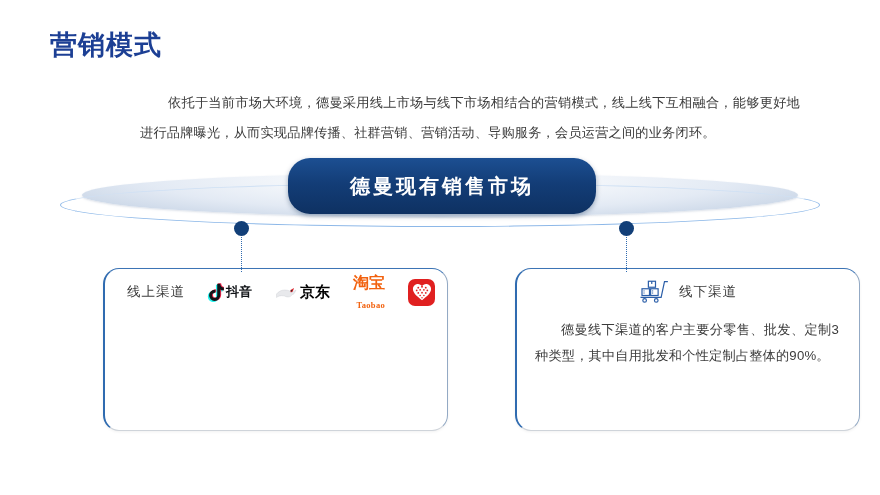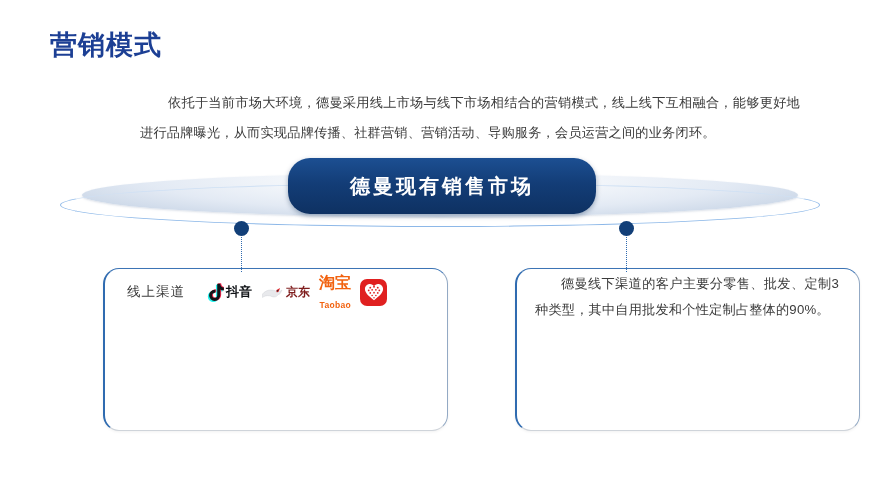--- a/index.html
+++ b/index.html
@@ -162,37 +162,38 @@
   .channel-label {
     font-size: 13.5px;
     color: #3b3b3b;
     letter-spacing: 1px;
     white-space: nowrap;
   }
 
   .logo-row {
     display: flex;
     align-items: center;
-    gap: 9px;
+    gap: 23px;
     margin-left: 22px;
+    font-family: Liberation Serif, serif;
   }
 
   
   .logo-douyin { display: flex; align-items: center; gap: 2px; }
   .logo-douyin .mark { width: 17px; height: 19px; display: block; }
   .logo-douyin .txt {
     font-size: 13px; font-weight: bold; color: #111418;
     letter-spacing: 0px; white-space: nowrap;
   }
 
   
   .logo-jd { display: flex; align-items: center; gap: 3px; }
   .logo-jd .mark { width: 22px; height: 17px; display: block; }
   .logo-jd .txt {
-    font-size: 12px; font-weight: bold; color: #7f1d1d;
+    font-size: 15px; font-weight: bold; color: #000000;
     letter-spacing: 0px; white-space: nowrap;
   }
 
   
   .logo-taobao { display: flex; flex-direction: column; align-items: flex-end; line-height: 1; }
   .logo-taobao .cn {
     font-size: 16px; font-weight: bold; color: #f2620f;
     letter-spacing: 0px; white-space: nowrap;
   }
   .logo-taobao .en {
@@ -303,17 +304,39 @@
             </g>
           </svg>
         </span>
 
       </div>
     </div>
 
   </div>
 
   <div class="card" id="card-offline">
+    <div class="card-header">
+      <span class="truck-icon">
+        <svg viewBox="0 0 40 34" xmlns="http://www.w3.org/2000/svg">
+          <g fill="none" stroke="#2b5ea8" stroke-width="1.6">
+            <rect x="12.5" y="3" width="9.5" height="8"></rect>
+            <rect x="4" y="13" width="10" height="9"></rect>
+            <rect x="15.5" y="13" width="10" height="9"></rect>
+            <path d="M2 24.5h27.5L34 3.5h4.5"></path>
+            <circle cx="7.5" cy="28.5" r="2.4"></circle>
+            <circle cx="23" cy="28.5" r="2.4"></circle>
+          </g>
+          <g fill="#2b5ea8">
+            <rect x="16.2" y="3" width="1.6" height="3.6"></rect>
+            <rect x="6" y="15.2" width="1.4" height="1.4"></rect>
+            <rect x="6" y="18" width="1.4" height="1.4"></rect>
+            <rect x="17.5" y="15.2" width="1.4" height="1.4"></rect>
+            <rect x="17.5" y="18" width="1.4" height="1.4"></rect>
+          </g>
+        </svg>
+      </span>
+      <span class="channel-label">线下渠道</span>
+    </div>
 
     <div class="card-body">德曼线下渠道的客户主要分零售、批发、定制3种类型，其中自用批发和个性定制占整体的90%。</div>
   </div>
 
 </div>
 
 </body></html>

